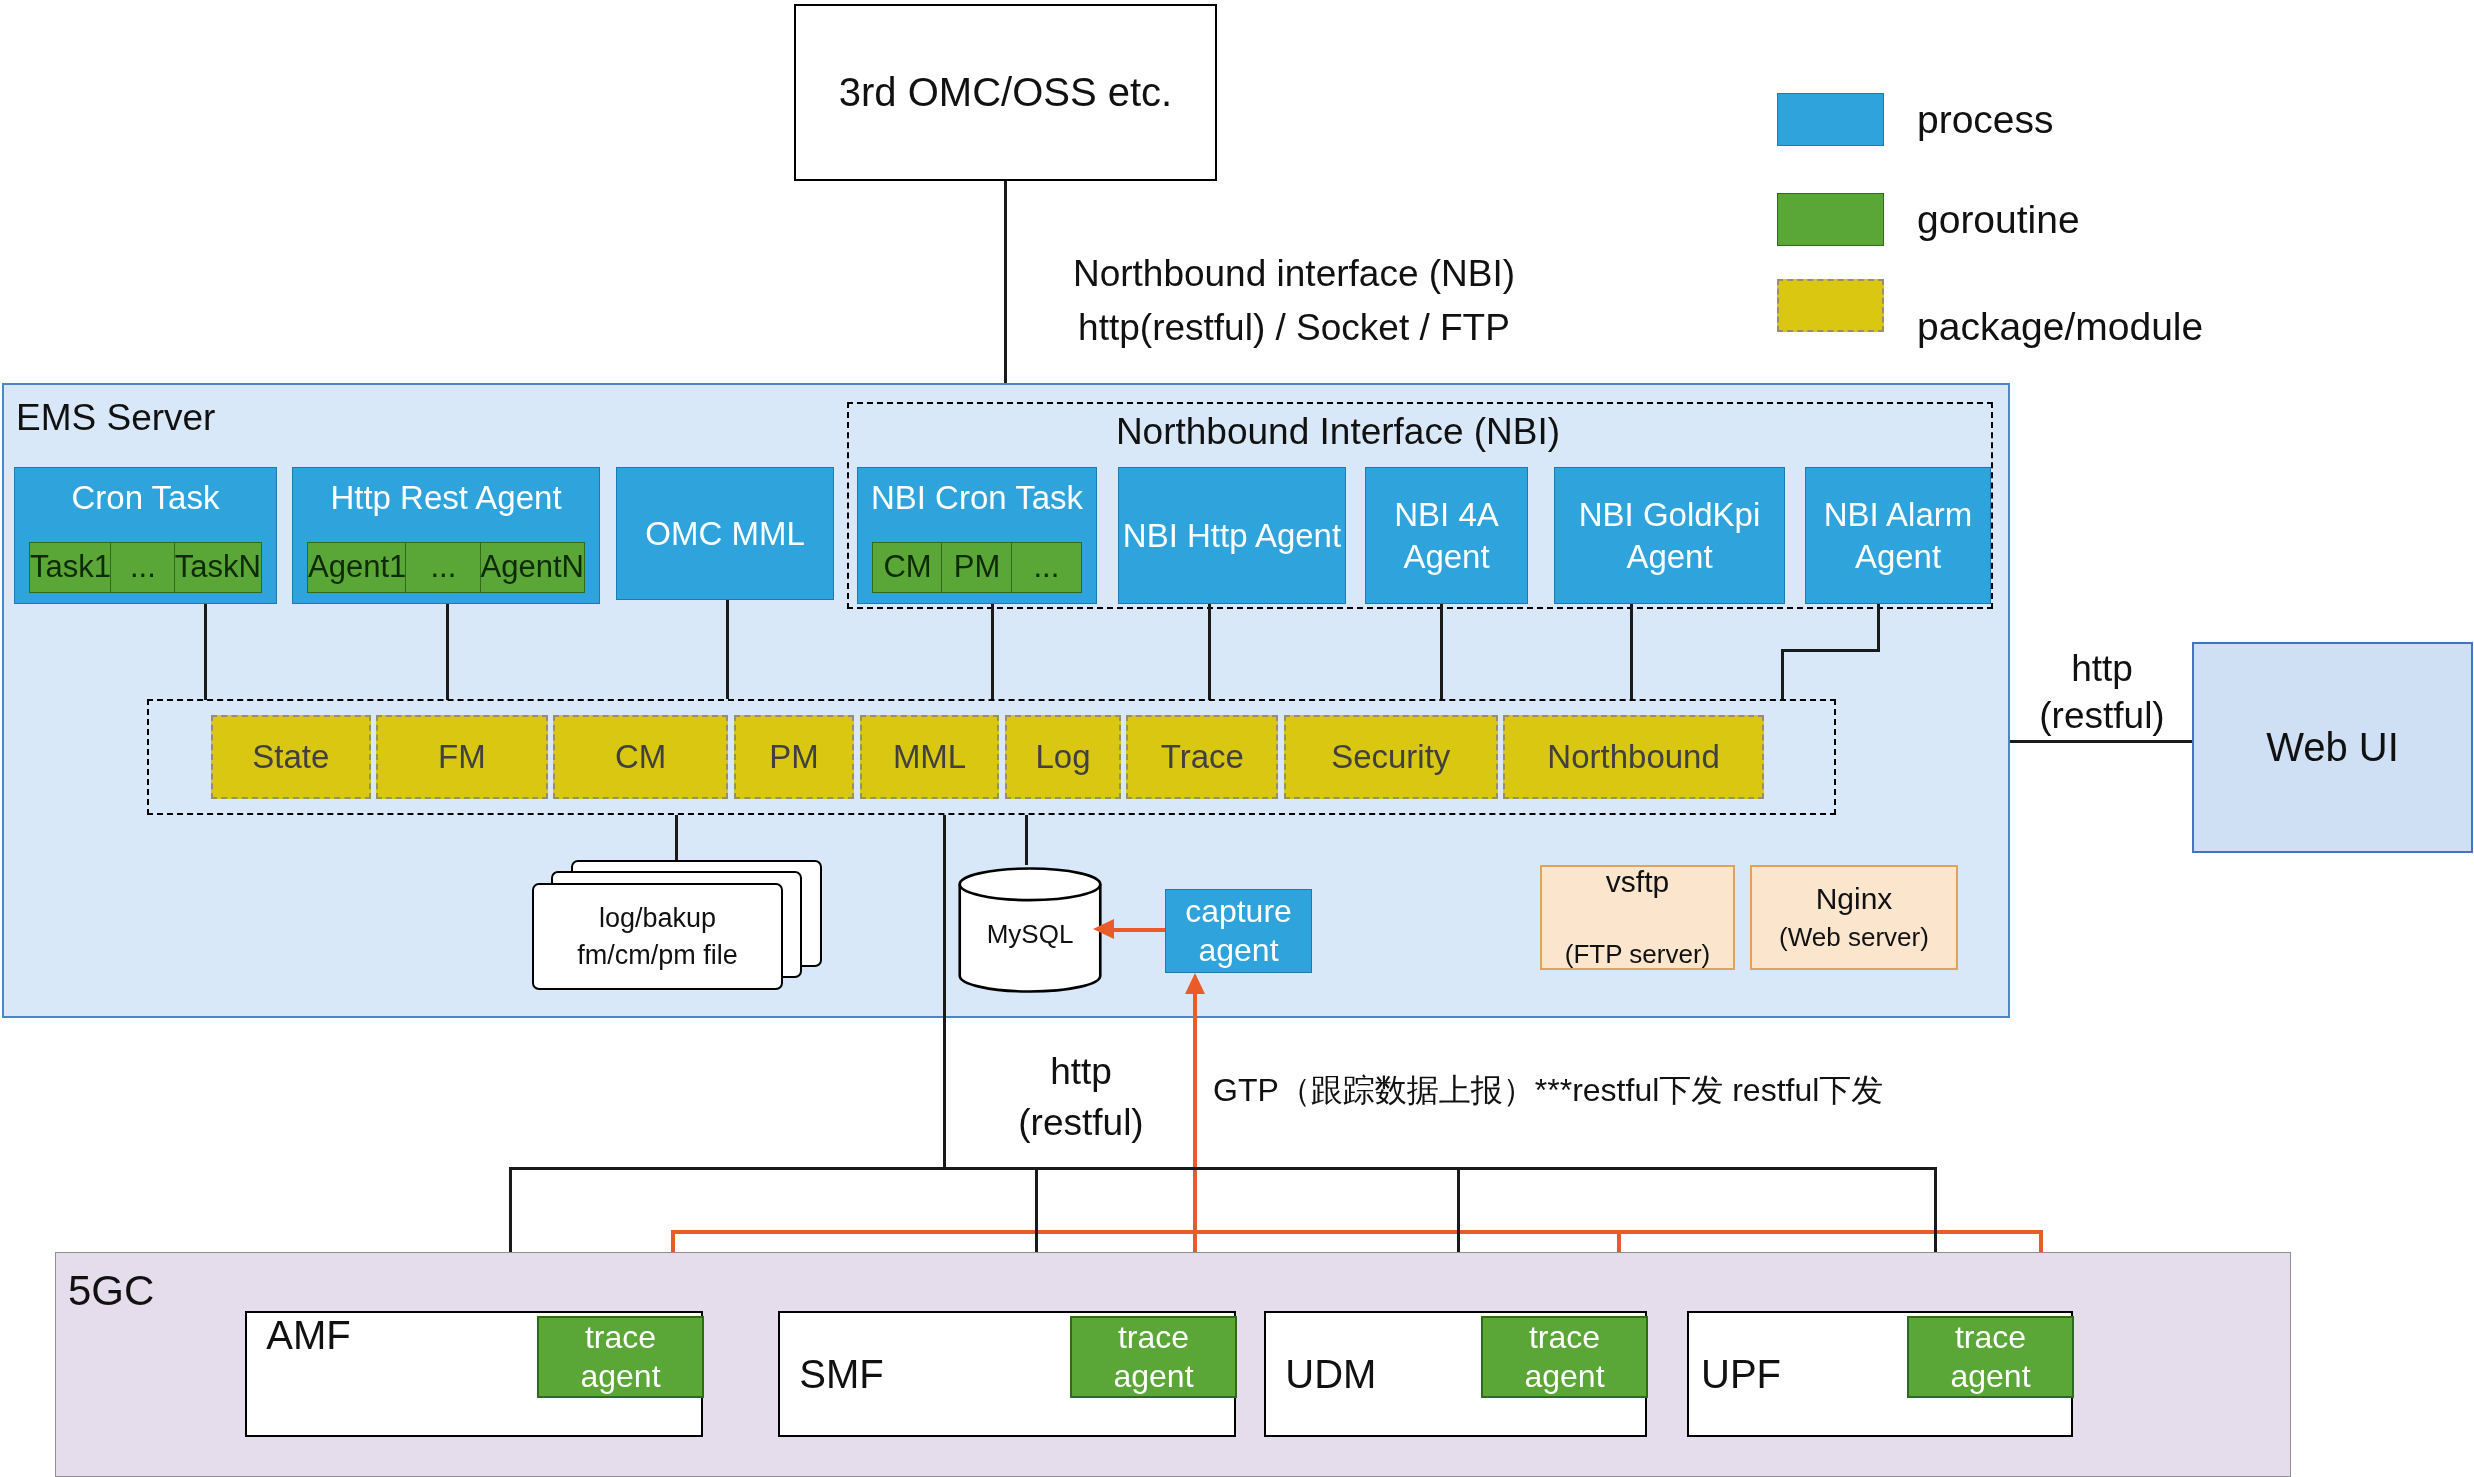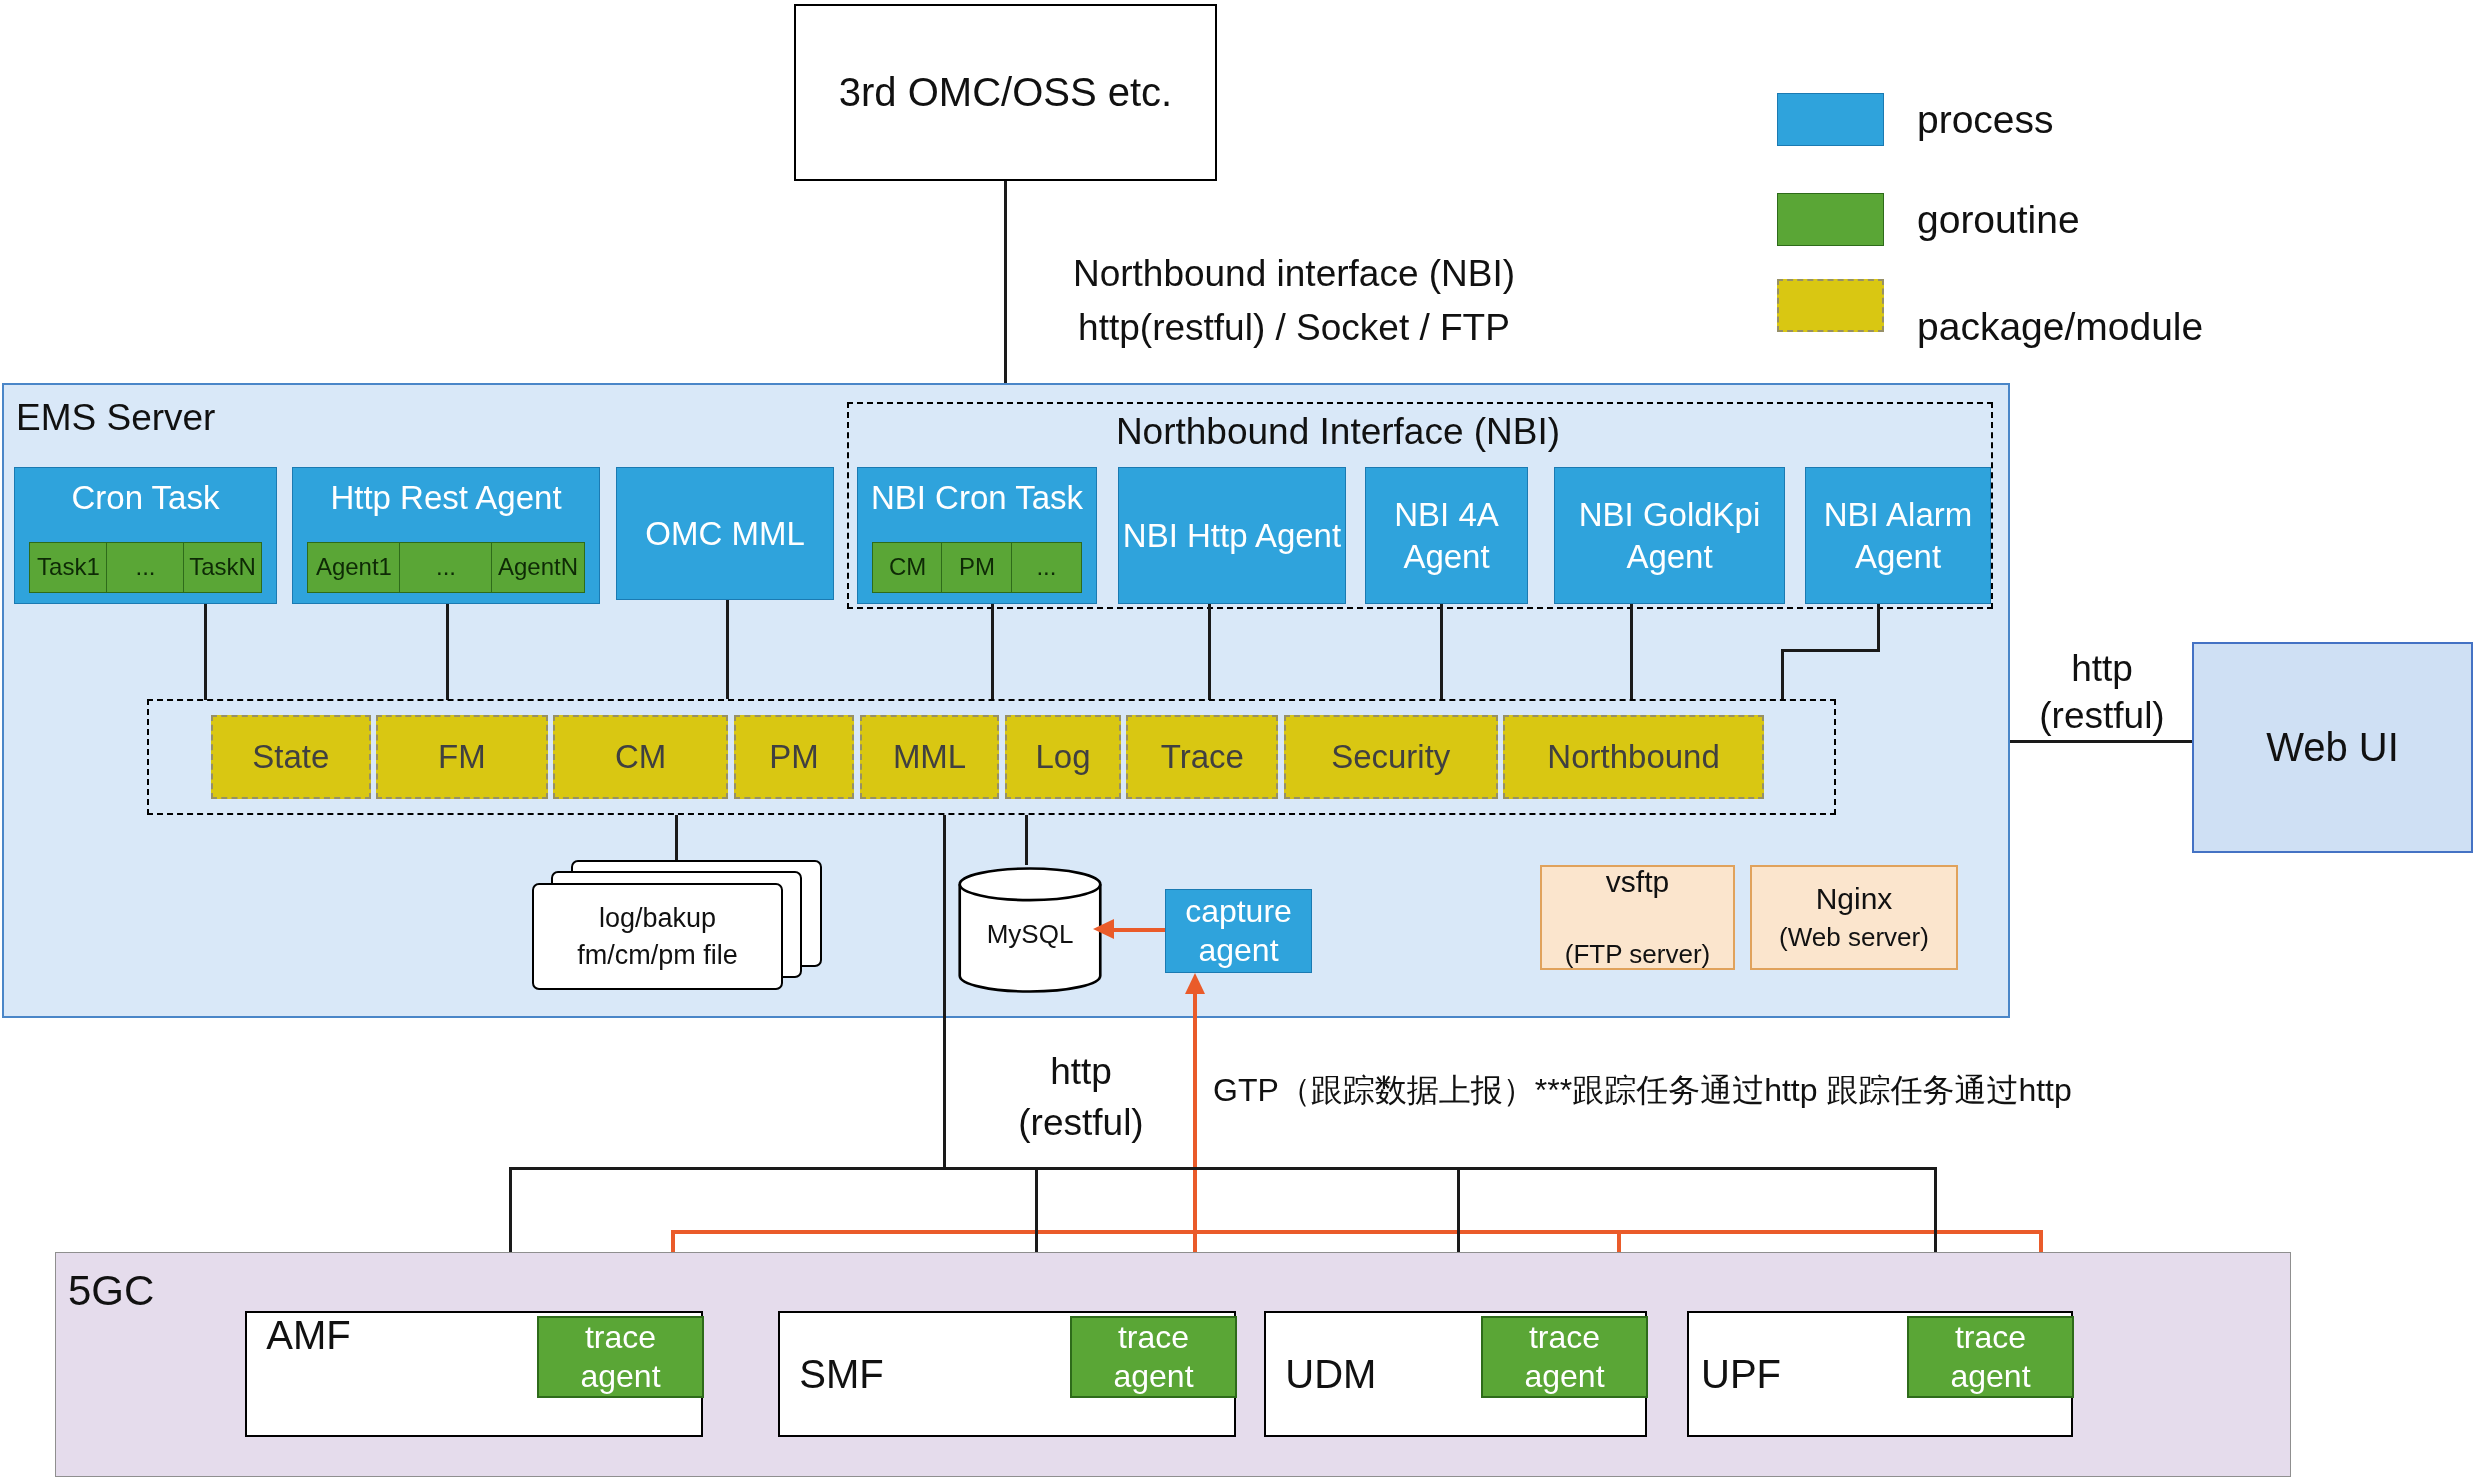--- a/index.html
+++ b/index.html
@@ -5,21 +5,21 @@
   html,body{margin:0;padding:0;background:#fff;}
   .canvas{position:relative;width:2475px;height:1478px;background:#fff;
           font-family:"Liberation Sans",sans-serif;color:#111;overflow:hidden;}
   .abs{position:absolute;box-sizing:border-box;}
   .center{display:flex;align-items:center;justify-content:center;text-align:center;}
   .col{display:flex;flex-direction:column;align-items:center;justify-content:center;text-align:center;}
   .proc{background:#2fa3dc;border:1.8px solid #1b7ab2;color:#fff;}
   .proc-label{margin-top:10.5px;font-size:33px;text-align:center;width:100%;}
   .chips{position:absolute;left:14px;right:14px;bottom:10.5px;height:51px;display:flex;}
   .chip{background:#5aa636;border:1.8px solid #2e6b1a;color:#0e2a06;display:flex;align-items:center;
-        justify-content:center;font-size:24px;flex:1;}
+        justify-content:center;font-size:31px;flex:1;}
   .chip + .chip{margin-left:-1.8px;}
   .vline,.hline{position:absolute;background:#1a1a1a;}
   .ovline,.ohline{position:absolute;background:#ea5b2a;}
   .dashed{border:2.6px dashed #000;}
   .module{background:#d9c712;border:2.6px dashed #979066;display:flex;align-items:center;
           justify-content:center;font-size:33px;color:#404040;}
   .module + .module{margin-left:5.3px;}
   .page{position:absolute;width:251px;height:107px;background:#fff;border:2.6px solid #000;border-radius:7px;box-sizing:border-box;}
   .servbox{background:#fbe5cd;border:2.6px solid #e0a25c;}
   .tracebox{background:#5aa636;border:2.6px solid #2e6b1a;color:#fff;font-size:32px;line-height:39px;}
@@ -162,21 +162,21 @@
 
   <div class="hline" style="left:2010px;top:740px;width:183px;height:2.6px;"></div>
   <div class="abs" style="left:2014px;top:648px;width:176px;text-align:center;font-size:37px;">http</div>
   <div class="abs" style="left:2014px;top:695px;width:176px;text-align:center;font-size:37px;">(restful)</div>
   <div class="abs center" style="left:2192px;top:642px;width:281px;height:211px;background:#cfe0f4;border:2.6px solid #4472c4;font-size:40px;">
     <span>Web UI</span>
   </div>
 
   <div class="abs" style="left:993px;top:1051px;width:176px;text-align:center;font-size:37px;">http</div>
   <div class="abs" style="left:993px;top:1102px;width:176px;text-align:center;font-size:37px;">(restful)</div>
-  <div class="abs" style="left:1213px;top:1069px;font-size:32px;white-space:nowrap;">GTP（跟踪数据上报）***跟踪任务通过http 跟踪任务通过http</div>
+  <div class="abs" style="left:1213px;top:1069px;font-size:32px;white-space:nowrap;">GTP（跟踪数据上报）***restful下发 restful下发</div>
 
   <div class="arrow" style="left:1185px;top:973px;border-left:10.5px solid transparent;border-right:10.5px solid transparent;border-bottom:21px solid #ea5b2a;"></div>
   <div class="ovline" style="left:1193px;top:992px;width:3.5px;height:328px;"></div>
   <div class="ohline" style="left:671px;top:1230px;width:1371px;height:3.5px;"></div>
   <div class="ovline" style="left:671px;top:1230px;width:3.5px;height:88px;"></div>
   <div class="ovline" style="left:1617px;top:1230px;width:3.5px;height:88px;"></div>
   <div class="ovline" style="left:2039px;top:1230px;width:3.5px;height:88px;"></div>
 
   <div class="hline" style="left:509px;top:1167px;width:1428px;height:2.6px;"></div>
   <div class="vline" style="left:509px;top:1167px;width:2.6px;height:144px;"></div>

